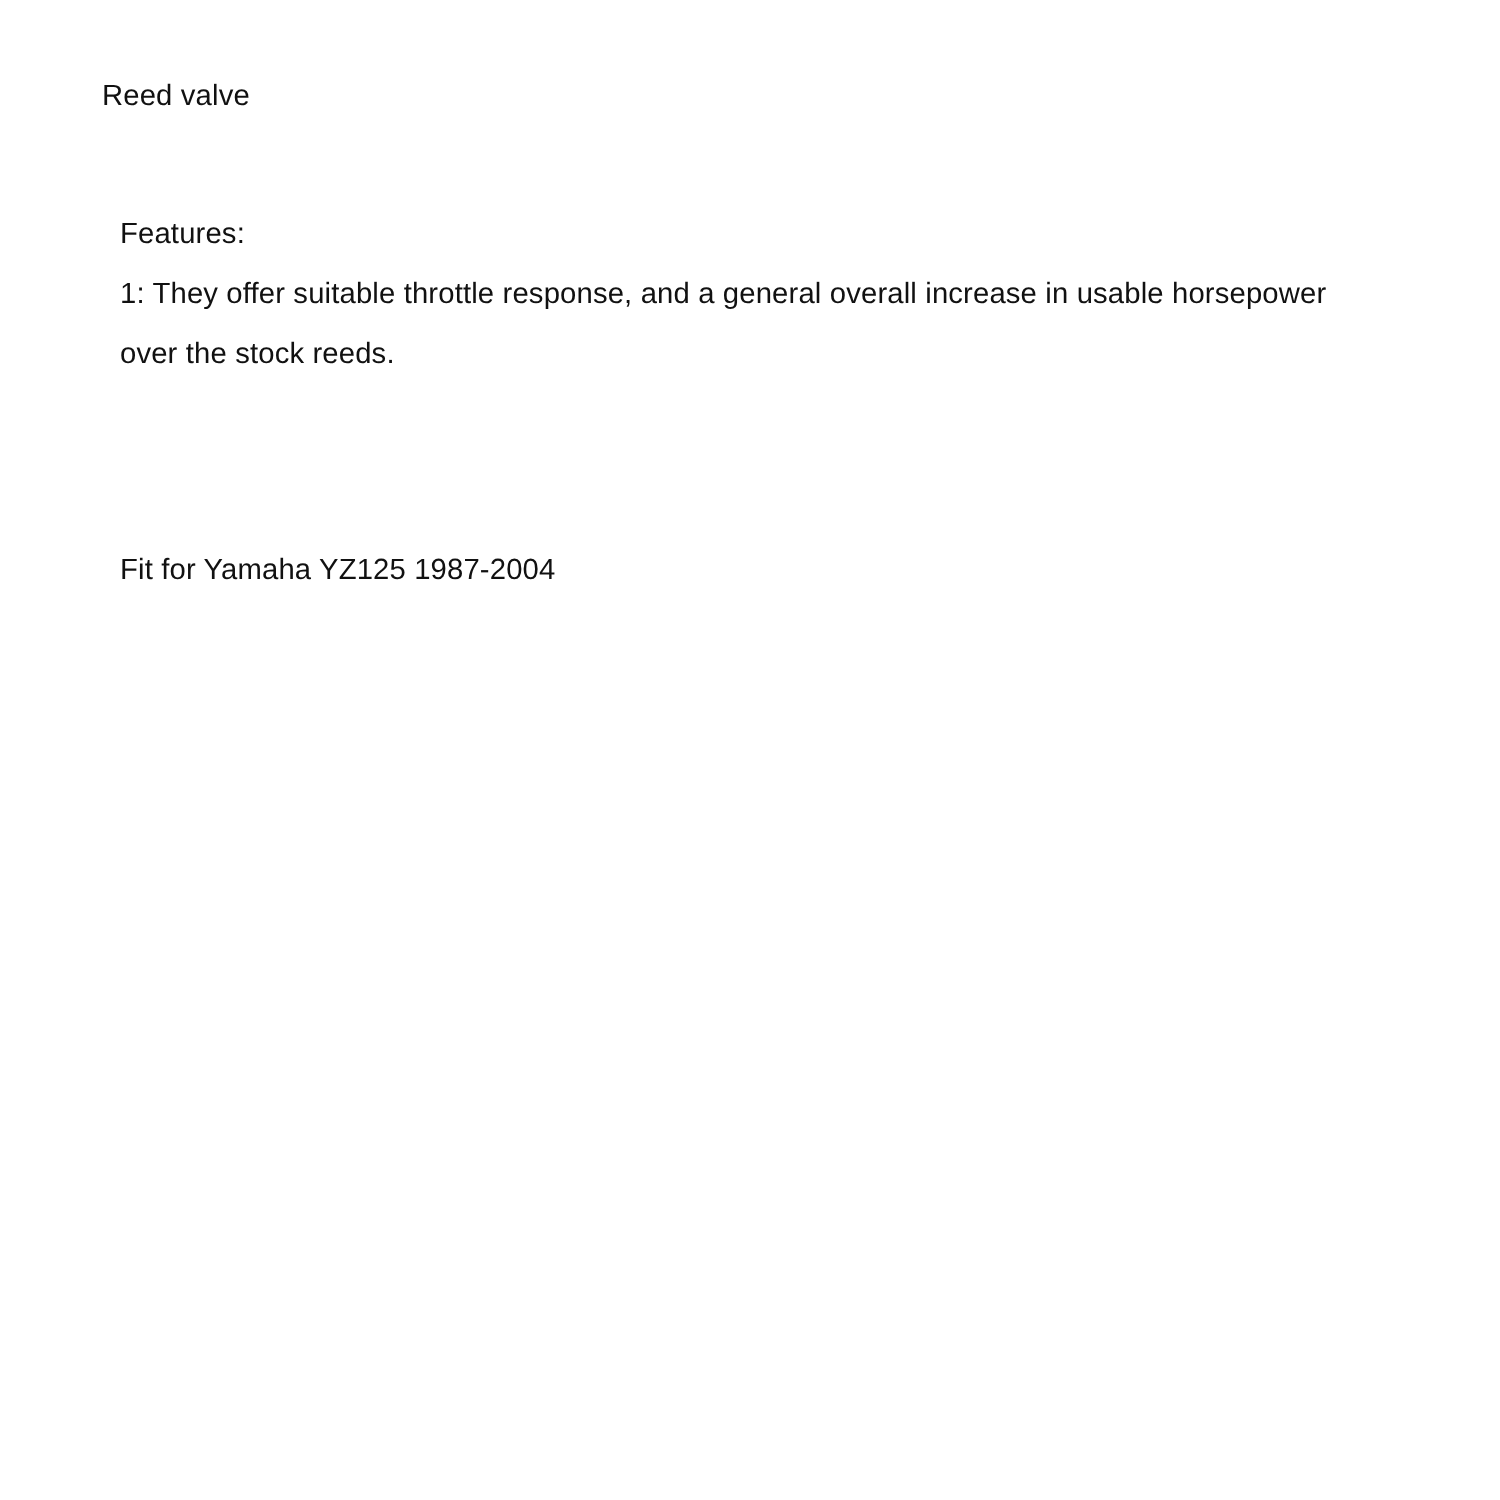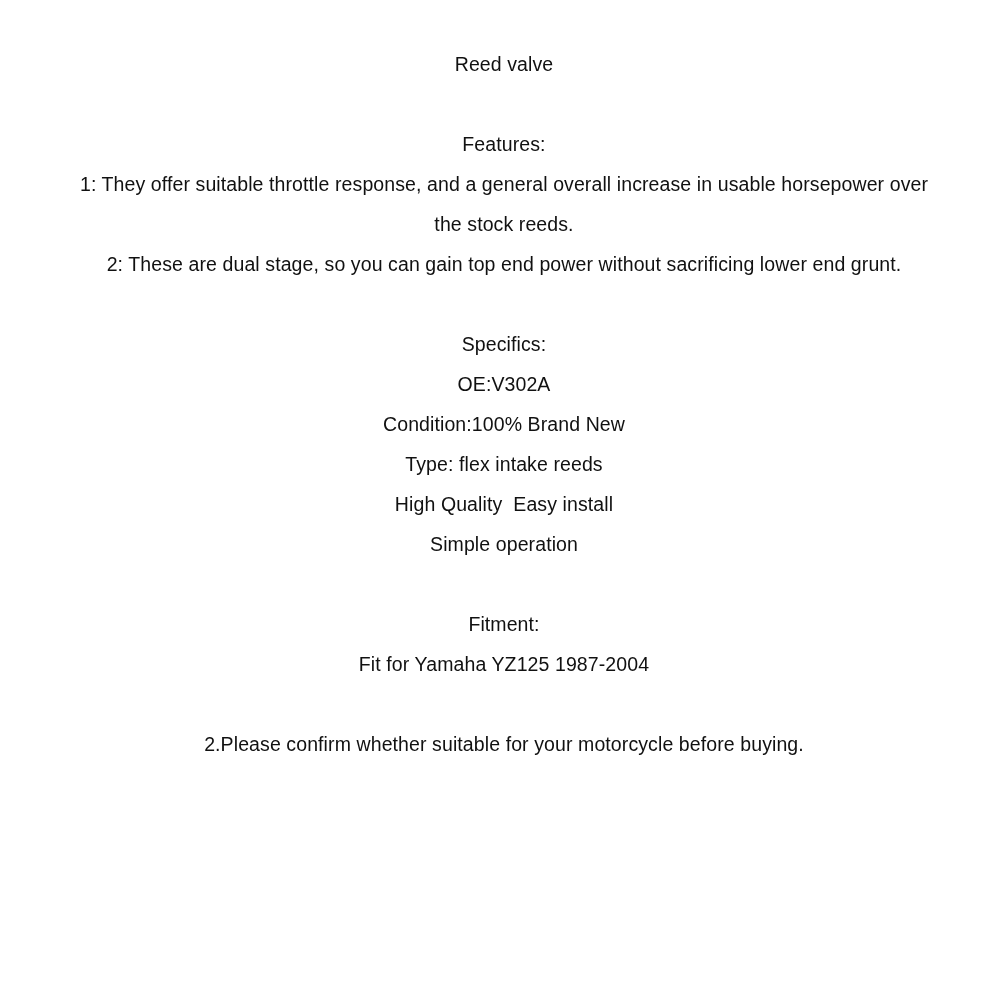--- a/index.html
+++ b/index.html
@@ -13,72 +13,60 @@
     font-family: "Liberation Sans", sans-serif;
     color: #000000;
     overflow: hidden;
   }
   .page {
     box-sizing: border-box;
     width: 1000px;
     height: 1000px;
     padding: 44px 60px 0 68px;
     background: #ffffff;
-    text-align: center;
   }
   .line {
     font-size: 19.5px;
     line-height: 40px;
     color: #111111;
     white-space: pre-wrap;
     letter-spacing: 0.1px;
   }
   .spacer {
     height: 40px;
   }
   .block {
-    margin: 0;
+    margin: 12px;
     padding: 0;
   }
 </style>
 </head>
 <body>
 
 <div class="page">
 
   <div class="line">Reed valve</div>
 
   <div class="spacer"></div>
 
   <div class="block">
     <div class="line">Features:</div>
     <div class="line">1: They offer suitable throttle response, and a general overall increase in usable horsepower over the stock reeds.</div>
-    <div class="line">2: These are dual stage, so you can gain top end power without sacrificing lower end grunt.</div>
   </div>
 
   <div class="spacer"></div>
 
-  <div class="block">
-    <div class="line">Specifics:</div>
-    <div class="line">OE:V302A</div>
-    <div class="line">Condition:100% Brand New</div>
-    <div class="line">Type: flex intake reeds</div>
-    <div class="line">High Quality  Easy install</div>
-    <div class="line">Simple operation</div>
-  </div>
 
   <div class="spacer"></div>
 
   <div class="block">
-    <div class="line">Fitment:</div>
     <div class="line">Fit for Yamaha YZ125 1987-2004</div>
   </div>
 
   <div class="spacer"></div>
 
   <div class="block">
-    <div class="line">2.Please confirm whether suitable for your motorcycle before buying.</div>
   </div>
 
   <div class="spacer"></div>
 
 
 </div>
 
 </body></html>

